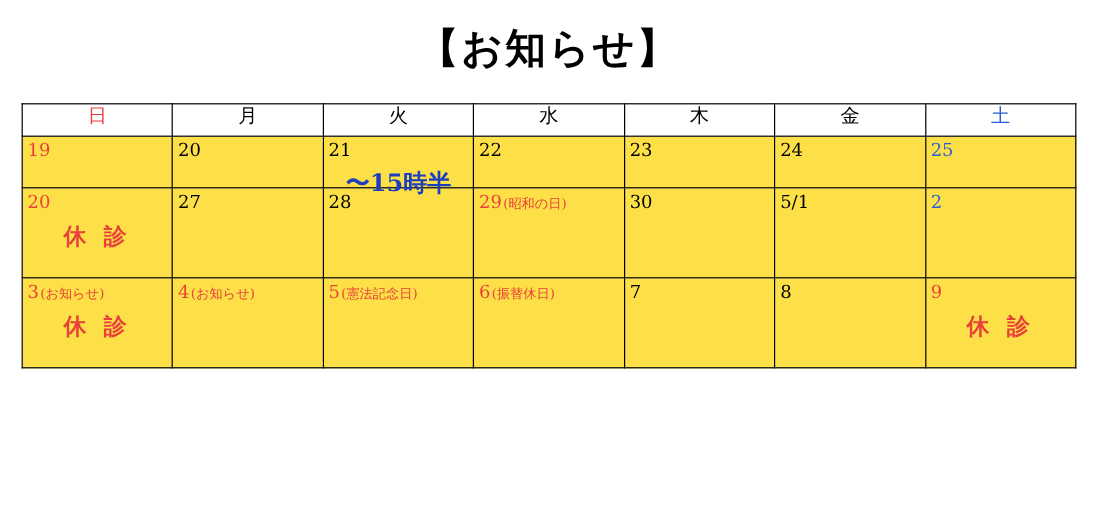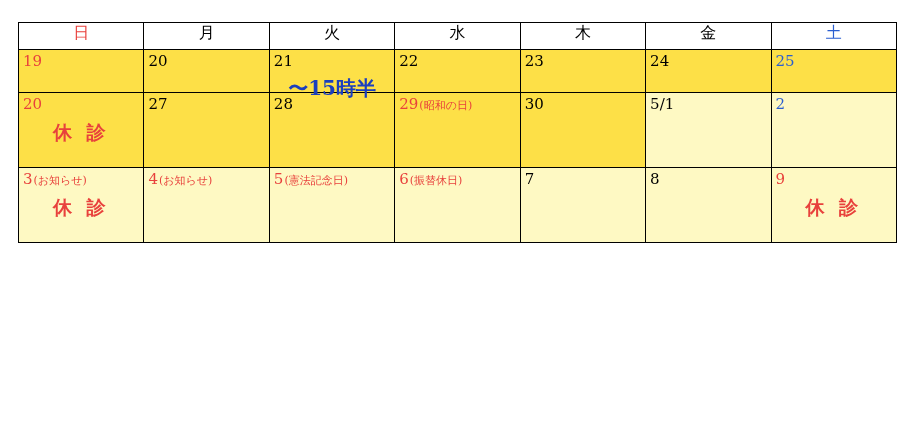--- a/index.html
+++ b/index.html
@@ -83,40 +83,41 @@
     letter-spacing: 4px;
   }
   .note.blue {
     color: #1b3fbe;
     letter-spacing: 0px;
     font-size: 20px;
     margin-top: 6px;
   }
   
   .bg-pink { background: #fde047; }
-  .bg-yellow { background: #fef9c3; }
+  .bg-yellow { background: #fde047; }
 
   .num-red { color: #e8413c; }
   .num-blue { color: #2a5ed0; }
   .num-black { color: #000000; }
 
   .footer {
     margin-top: 22px;
     text-align: center;
     color: #e8413c;
     font-size: 15px;
     font-family: "DejaVu Serif", serif;
     letter-spacing: 0.5px;
   }
 </style>
 </head>
 <body>
 
 <div class="page">
 
+  <div class="title">【お知らせ】</div>
 
   <div class="cal-wrap">
     <table class="calendar">
       <tbody>
         <tr class="hdr">
           <td class="sun">日</td>
           <td class="wd">月</td>
           <td class="wd">火</td>
           <td class="wd">水</td>
           <td class="wd">木</td>

